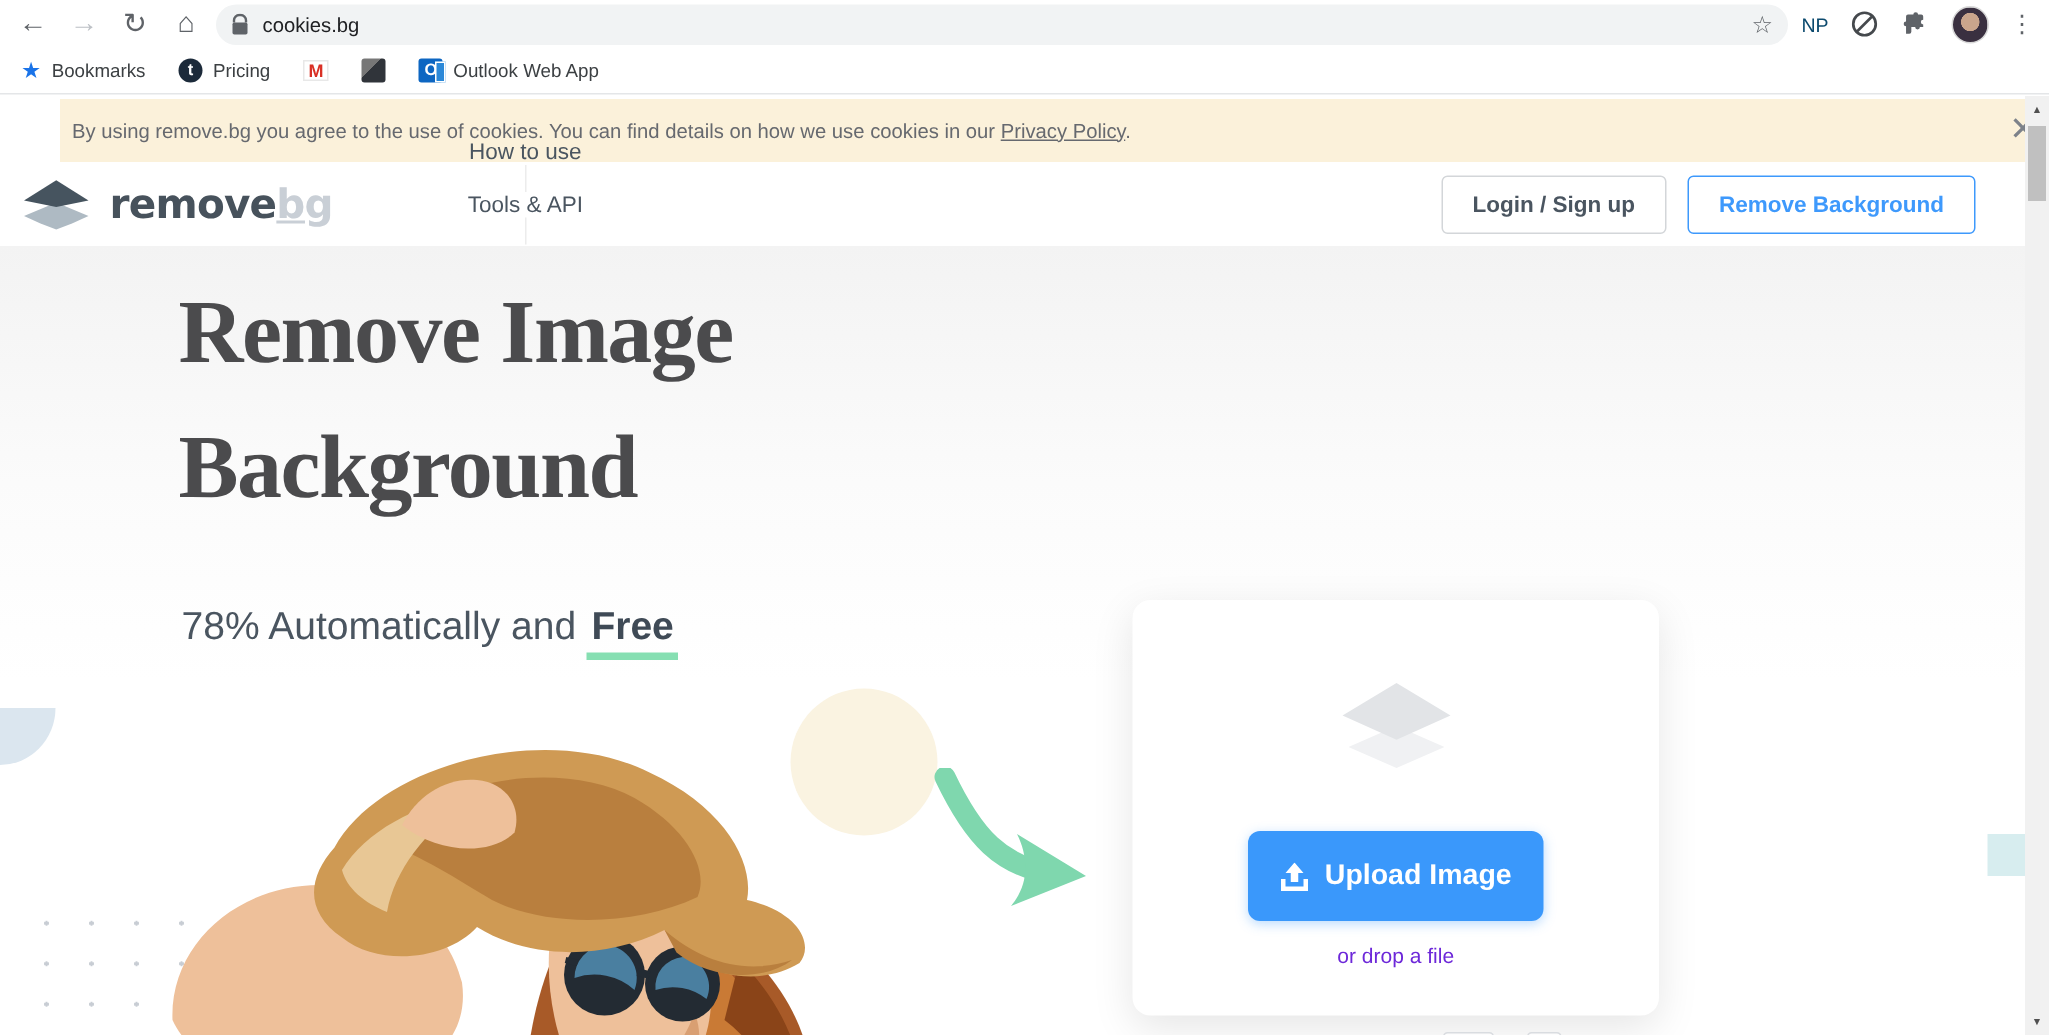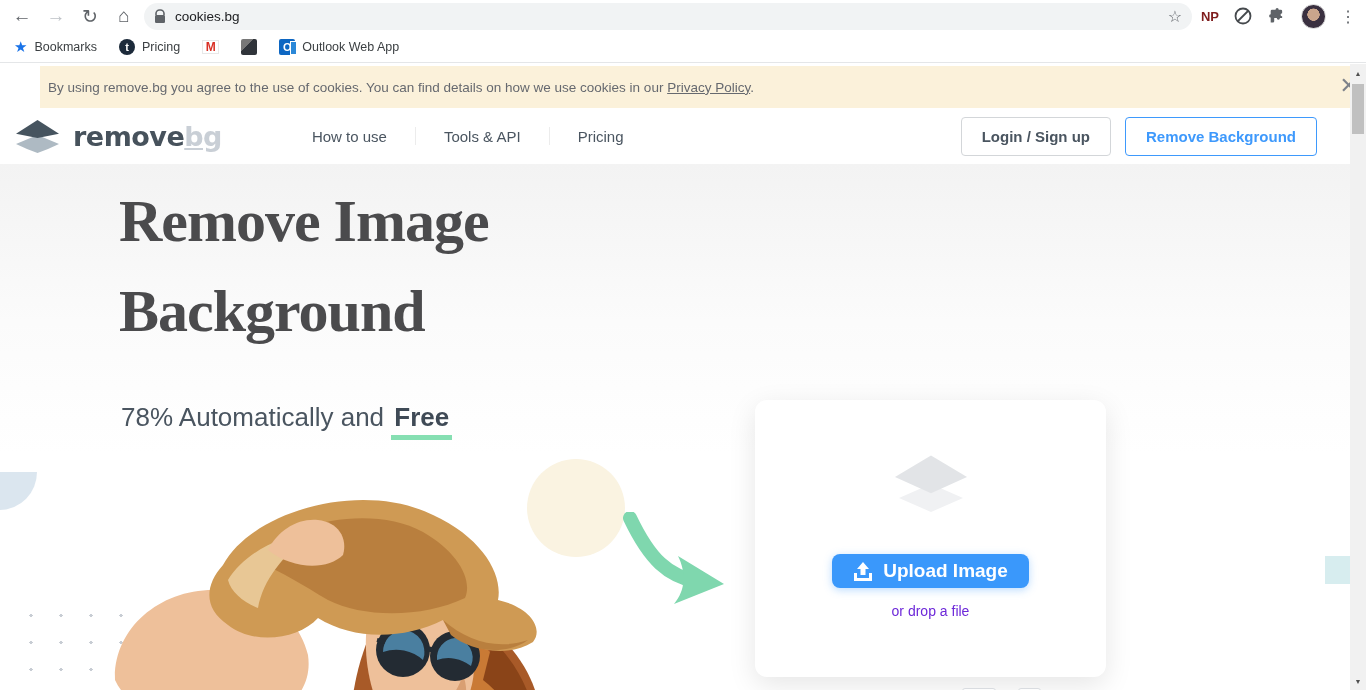--- a/index.html
+++ b/index.html
@@ -7,21 +7,21 @@
   #screen { position:relative; width:1366px; height:690px; background:#fff; overflow:hidden; }
 
   
   .chrome-bar { position:absolute; top:0; left:0; width:1366px; height:32px; background:#fff; display:flex; align-items:center; }
   .nav-ico { width:24px; height:24px; display:flex; align-items:center; justify-content:center; font-size:19px; color:#5f6368; margin-left:10px; cursor:pointer; }
   .nav-ico.disabled { color:#bdc1c6; }
   .omnibox { position:absolute; left:144px; top:3px; width:1048px; height:27px; background:#f1f3f4; border-radius:14px; display:flex; align-items:center; padding:0 10px; }
   .omnibox .url { font-size:13.5px; color:#202124; margin-left:9px; flex:1; }
   .omni-star { font-size:16px; color:#5f6368; }
   .chrome-right { position:absolute; right:0; top:0; height:32px; display:flex; align-items:center; gap:14px; padding-right:10px; }
-  .np-badge { font-size:13px; font-weight:bold; color:#7f1d1d; letter-spacing:0; }
+  .np-badge { font-size:13px; font-weight:normal; color:#0c4a6e; letter-spacing:0; }
   .avatar { width:25px; height:25px; border-radius:50%; background:radial-gradient(circle at 50% 42%, #caa58c 0 34%, #3a3040 36% 100%); border:1px solid #d8d8d8; }
   .menu-dots { font-size:16px; color:#5f6368; }
 
   
   .bookmarks-bar { position:absolute; top:32px; left:0; width:1366px; height:31px; background:#fff; border-bottom:1px solid #e4e6e8; display:flex; align-items:center; padding-left:14px; gap:22px; }
   .bm { display:flex; align-items:center; gap:7px; font-size:12.5px; color:#3c4043; cursor:pointer; }
   .bm-star { color:#1a73e8; font-size:15px; }
   .tumblr-ico { width:16px; height:16px; border-radius:50%; background:#1c2a3a; color:#fff; font-weight:bold; font-size:11px; display:flex; align-items:center; justify-content:center; }
   .gmail-ico { width:17px; height:14px; background:#fff; border:1px solid #e8e8e8; color:#d93025; font-weight:bold; font-size:12px; line-height:12px; text-align:center; }
   .thumb-ico { width:16px; height:16px; background:linear-gradient(135deg,#777 0 40%, #30343a 40% 100%); border-radius:2px; }
@@ -35,21 +35,21 @@
   .cookie-banner { position:absolute; top:2px; left:0; width:1350px; height:42px; background:#fbf1da; display:flex; align-items:center; padding:0 8px;margin-left:40px; }
   .cookie-text { font-size:13.5px; color:#66696f; }
   .cookie-text a { color:#66696f; text-decoration:underline; cursor:pointer; }
   .cookie-close { position:absolute; right:32px; top:9px; font-size:22px; color:#7d828a; cursor:pointer; line-height:1; }
 
   
   .site-header { position:absolute; top:44px; left:0; width:1350px; height:56px; background:#fff; display:flex; align-items:center; }
   .logo { display:flex; align-items:center; margin-left:14px; cursor:pointer; }
   .logo-text { font-family:"DejaVu Sans", sans-serif; font-size:27px; font-weight:bold; color:#47525c; margin-left:12px; letter-spacing:-0.5px; }
   .logo-text .bg { color:#c9cfd6;text-decoration:underline; }
-  .main-nav { display:flex; align-items:center; margin-left:62px; }
+  .main-nav { display:flex; align-items:center; margin-left:62px;flex-direction:column; }
   .nav-item { font-size:15px; color:#4a5560; padding:0 28px; cursor:pointer; }
   .nav-sep { width:1px; height:18px; background:#ececec; }
   .header-actions { position:absolute; right:33px; top:9px; display:flex; gap:14px; }
   .btn { font-size:15px; font-weight:bold; border-radius:4px; padding:10px 20px; background:#fff; cursor:pointer; }
   .btn-outline-blue { border:1px solid #3e99fc; color:#3e99fc; }
   .btn-outline-gray { border:1px solid #d3d6d9; color:#4a5560; }
 
   
   .hero { position:absolute; top:100px; left:0; width:1350px; height:526px; background:linear-gradient(180deg,#f3f3f3 0%, #fbfbfb 30%, #ffffff 55%); overflow:hidden; }
   .hero-title { position:absolute; left:119px; top:12px; width:540px; font-family:Liberation Serif, serif; font-size:60px; line-height:1.5; font-weight:bold; color:#4b4b4d; letter-spacing:-1px; }
@@ -58,21 +58,21 @@
 
   
   .deco-quarter { position:absolute; left:0; top:308px; width:37px; height:38px; background:#dbe6ef; border-radius:0 0 100% 0; }
   .deco-circle { position:absolute; left:527px; top:295px; width:98px; height:98px; border-radius:50%; background:#faf3e1; }
   .deco-dots { position:absolute; left:16px; top:438px; width:200px; height:152px; background-image:radial-gradient(#c8cdd4 1.5px, transparent 1.7px); background-size:30px 27px; }
   .deco-teal { position:absolute; left:1325px; top:392px; width:25px; height:28px; background:#d7edef; }
   .deco-arrow { position:absolute; left:620px; top:348px; }
 
   
   .upload-card { position:absolute; left:755px; top:236px; width:351px; height:277px; background:#fff; border-radius:12px; box-shadow:0 8px 28px rgba(0,0,0,0.10); display:flex; flex-direction:column; align-items:center; }
-  .upload-btn { margin-top:40px; width:197px; height:34px; background:#3a98fb; border:none; border-radius:8px; color:#fff; font-family:"Liberation Sans", sans-serif; font-size:19px; font-weight:bold; display:flex; align-items:center; justify-content:center; gap:10px; cursor:pointer; box-shadow:0 2px 8px rgba(58,152,251,.35); }
+  .upload-btn { margin-top:40px; width:197px; height:60px; background:#3a98fb; border:none; border-radius:8px; color:#fff; font-family:"Liberation Sans", sans-serif; font-size:19px; font-weight:bold; display:flex; align-items:center; justify-content:center; gap:10px; cursor:pointer; box-shadow:0 2px 8px rgba(58,152,251,.35); }
   .drop-hint { margin-top:15px; font-size:14px; color:#6d28d9; }
   .card-layers { margin-top:50px; }
 
   
   .paste-row { position:absolute; left:755px; top:524px; width:351px; display:flex; align-items:center; justify-content:center; gap:7px; font-size:15px; color:#8d949e; }
   .paste-row a { color:#8d949e; text-decoration:underline; cursor:pointer; }
   .key { background:#fdfdfd; border:1px solid #d9dce0; border-radius:3px; padding:1px 7px; font-size:13px; color:#8d949e; box-shadow:0 1px 0 #e8eaec; }
 
   
   .woman { position:absolute; left:103px; top:326px; }

